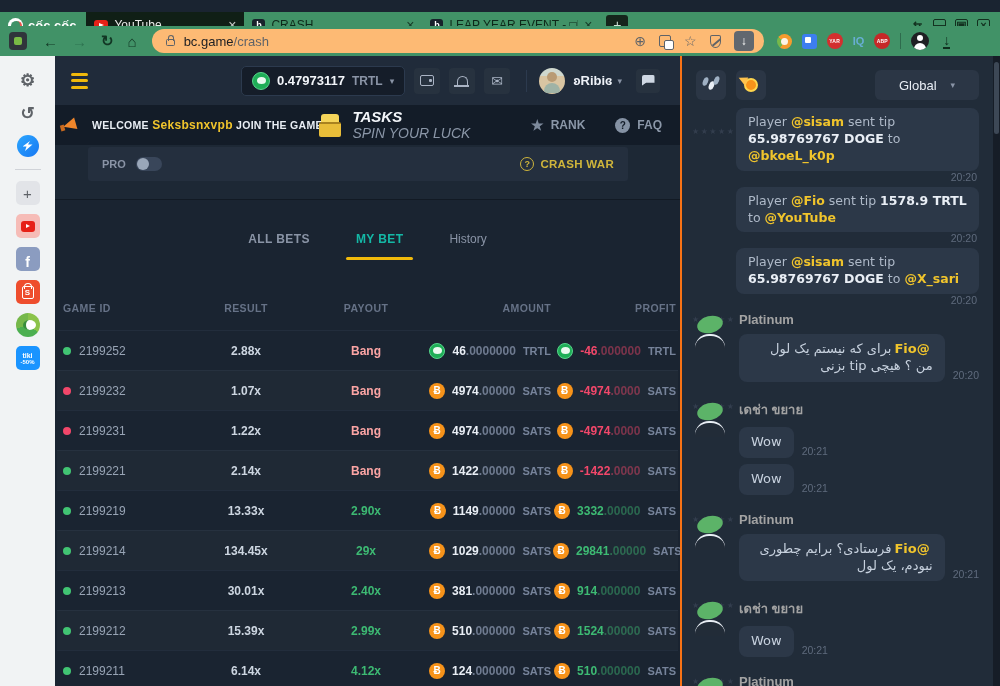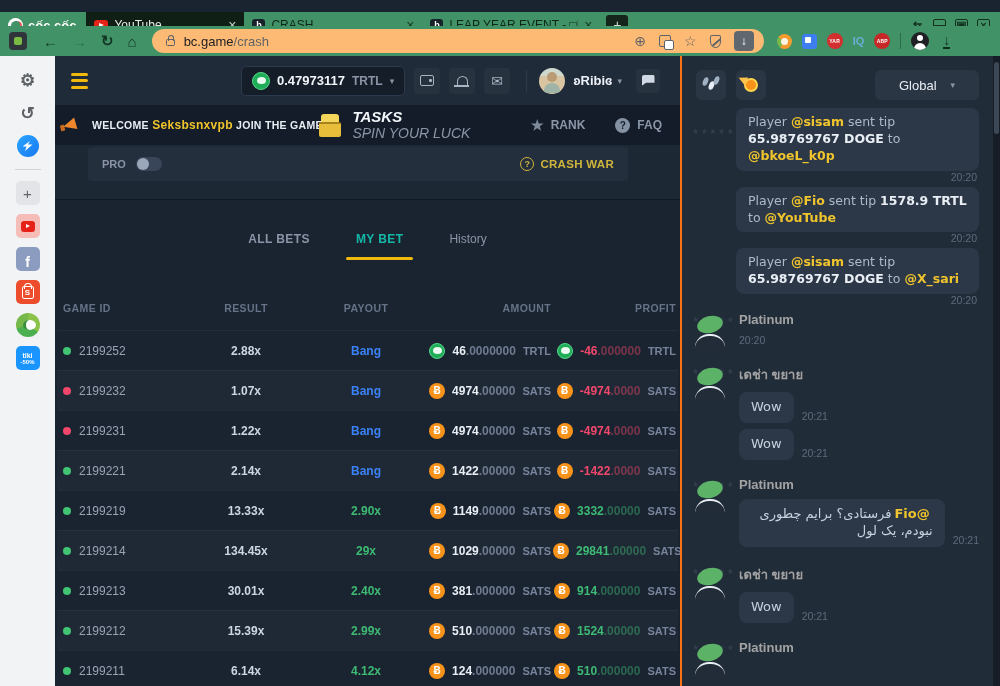--- a/index.html
+++ b/index.html
@@ -136,21 +136,21 @@
   .table { margin:0 2px; }
   .grid { display:grid; grid-template-columns:130px 118px 122px 126px 1fr; }
   .thead { height:64px; align-content:end; padding-bottom:16px; color:#667287; font-size:10.5px; font-weight:bold; letter-spacing:.4px; }
   .th-id { padding-left:6px; } .th-c { text-align:center; } .th-r { text-align:right; padding-right:2px; }
   .trow { height:40px; align-items:center; border-top:1px solid rgba(110,130,160,0.10); }
   .trow.alt { background:rgba(255,255,255,0.022); }
   .td { display:flex; align-items:center; font-size:12px; }
   .td-id { gap:8px; padding-left:6px; color:#98a4b5; }
   .dot { width:8px; height:8px; border-radius:50%; flex:0 0 auto; }
   .td-c { justify-content:center; color:#cdd6e1; font-weight:bold; }
-  .payout.bang { color:#3b82f6; } .payout.win { color:#3dba73; }
+  .payout.bang { color:#fca5a5; } .payout.win { color:#3dba73; }
   .td-r { justify-content:flex-end; gap:7px; padding-right:2px; }
   .num b { color:#e9eef5; font-weight:bold; } .num i { font-style:normal; color:#6e7a8f; font-weight:bold; }
   .num.ploss b { color:#f2476a; } .num.ploss i { color:rgba(242,71,106,.45); }
   .num.pwin b { color:#3dba73; } .num.pwin i { color:rgba(61,186,115,.45); }
   .curlbl { color:#76839a; font-size:11px; font-weight:bold; }
 
   
   .chat { position:absolute; left:680px; top:56px; right:0; bottom:0; background:#212c39; border-left:2px solid #f97316; overflow:hidden; }
   .chathead { height:48px; display:flex; align-items:flex-start; padding:14px 21px 0 14px; }
   .chipbtn { width:30px; height:30px; border-radius:6px; background:#2b3645; margin-right:10px; display:flex; align-items:center; justify-content:center; position:relative; }
@@ -526,20 +526,21 @@
           <span class="tipmain">
             <div class="bubble"><span>Player </span><span class="mention">@sisam</span><span> sent tip </span><span class="bld">65.98769767 DOGE</span><span> to </span><span class="mention">@X_sari</span></div>
             <div class="tiptime">20:20</div>
           </span>
         </div>
         <div class="msgrow">
           <span class="avcol"><span class="av" style="background:#e2574b"></span><div class="avstars stars">★★★★★</div></span>
           <span class="msgbody">
             <div class="msgname">Platinum</div>
             <div class="bubline">
+              <span class="bub" dir="rtl"><span class="mention">@Fio</span><span>برای که نیستم یک لول من ؟ هیچی tip بزنی</span></span>
               <span class="msgtime">20:20</span>
             </div>
           </span>
         </div>
         <div class="msgrow">
           <span class="avcol"><span class="av" style="background:#2fae70"></span><div class="avstars stars">★★★★★</div></span>
           <span class="msgbody">
             <div class="msgname">เดช่า ขยาย</div>
             <div class="bubline">
               <span class="bub" dir="ltr"><span>Wow</span></span>

